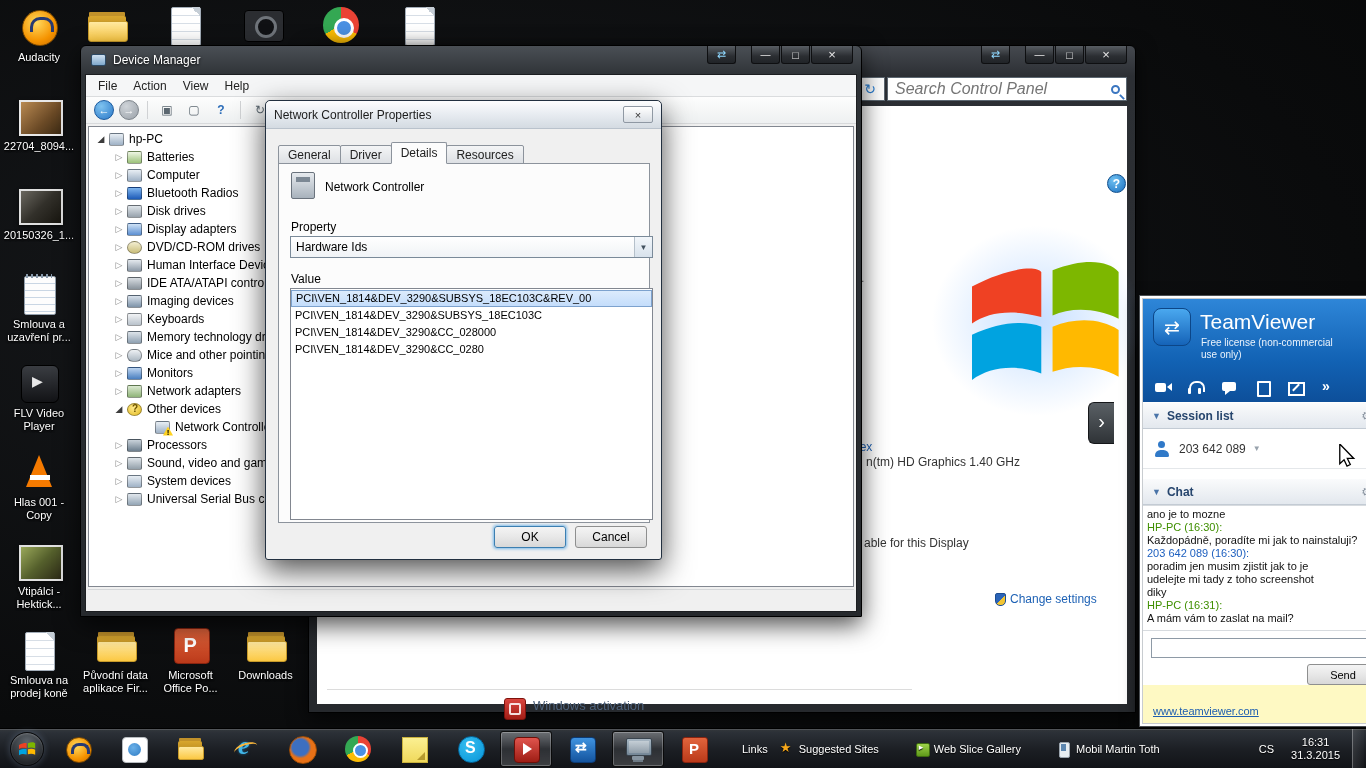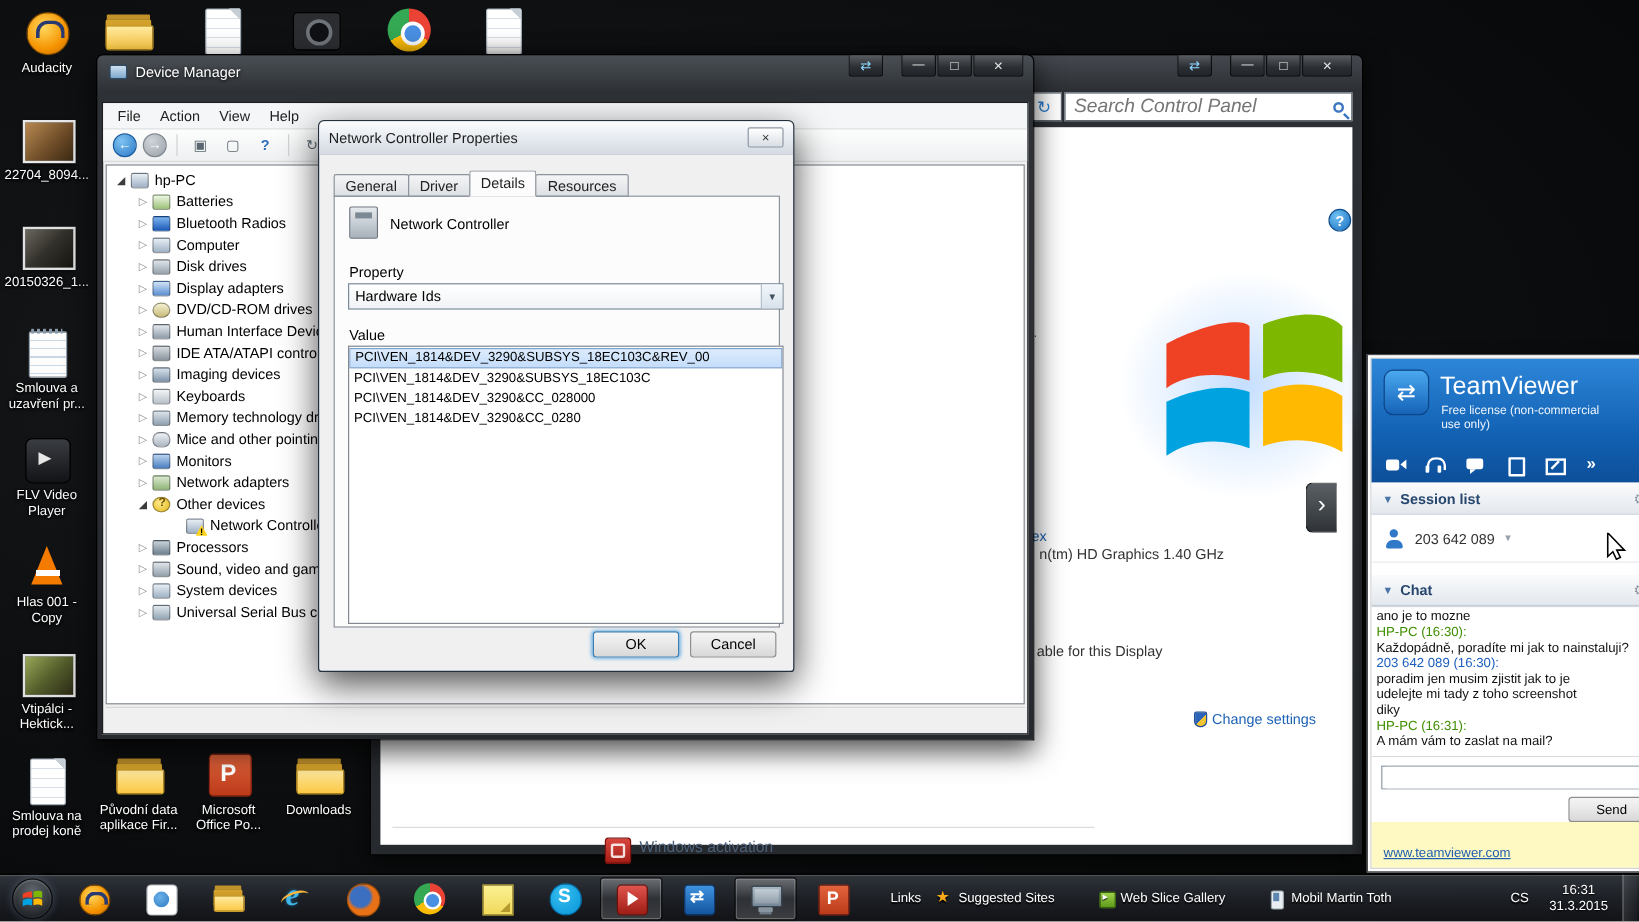--- a/index.html
+++ b/index.html
@@ -115,21 +115,21 @@
 
   
   #dm-win { position:absolute; left:80px; top:45px; width:782px; height:572px; z-index:3;
     background:linear-gradient(#4a4f55,#2e3236 30px,#26292d); border:1px solid #000;
     border-radius:6px 6px 0 0; box-shadow:0 8px 24px rgba(0,0,0,.7); }
   .dm-titlebar { height:28px; display:flex; align-items:center; padding-left:10px; color:#fff; font-size:12px;
     text-shadow:0 1px 3px #000; }
   .dm-win-icon { width:15px; height:12px; margin-right:7px; background:linear-gradient(#cfe0f0,#7fa8cc);
     border:1px solid #2d4a66; border-radius:2px; }
   .dm-body { position:absolute; left:4px; right:4px; top:28px; bottom:4px; background:#f0f0f0;
-    border:1px solid #1c1e21;margin-top:11px; }
+    border:1px solid #1c1e21; }
   .dm-menubar { height:22px; background:#f5f6f7; border-bottom:1px solid #dadcde; display:flex;
     align-items:center; padding-left:4px; }
   .menu-item { font-size:12px; color:#222; padding:3px 8px; }
   .dm-toolbar { height:27px; background:linear-gradient(#fdfdfd,#eef0f1); border-bottom:1px solid #d8dadc;
     display:flex; align-items:center; gap:5px; padding-left:8px; }
   .tb-circle { width:20px; height:20px; border-radius:50%; display:flex; align-items:center;
     justify-content:center; color:#fff; font-size:11px; }
   .tb-back { background:radial-gradient(circle at 35% 30%, #7ec3f0, #2b78c8); border:1px solid #1a5a9e; }
   .tb-back::before { content:"←"; }
   .tb-fwd { background:radial-gradient(circle at 35% 30%, #cfd4d9, #9aa1a8); border:1px solid #7d848b; }
@@ -569,28 +569,28 @@
           </div>
 
           <div class="tree-row" data-indent="1">
             <span class="tree-arrow" data-arrow="collapsed"></span>
             <span class="tree-ico" data-kind="battery"></span>
             <span class="tree-label">Batteries</span>
           </div>
 
           <div class="tree-row" data-indent="1">
             <span class="tree-arrow" data-arrow="collapsed"></span>
+            <span class="tree-ico" data-kind="computer"></span>
+            <span class="tree-label">Computer</span>
+          </div>
+
+          <div class="tree-row" data-indent="1">
+            <span class="tree-arrow" data-arrow="collapsed"></span>
             <span class="tree-ico" data-kind="bluetooth"></span>
             <span class="tree-label">Bluetooth Radios</span>
-          </div>
-
-          <div class="tree-row" data-indent="1">
-            <span class="tree-arrow" data-arrow="collapsed"></span>
-            <span class="tree-ico" data-kind="computer"></span>
-            <span class="tree-label">Computer</span>
           </div>
 
           <div class="tree-row" data-indent="1">
             <span class="tree-arrow" data-arrow="collapsed"></span>
             <span class="tree-ico" data-kind="disk"></span>
             <span class="tree-label">Disk drives</span>
           </div>
 
           <div class="tree-row" data-indent="1">
             <span class="tree-arrow" data-arrow="collapsed"></span>

